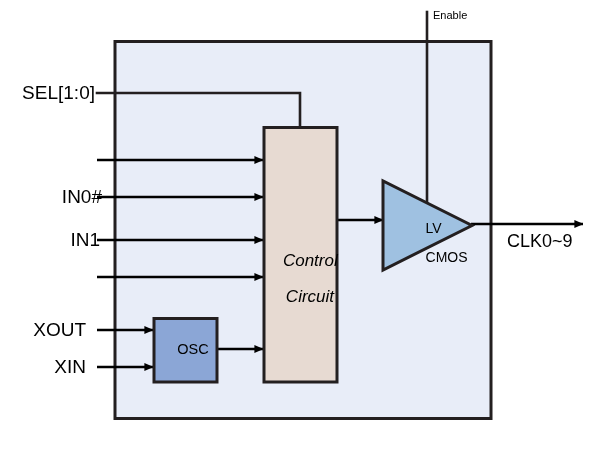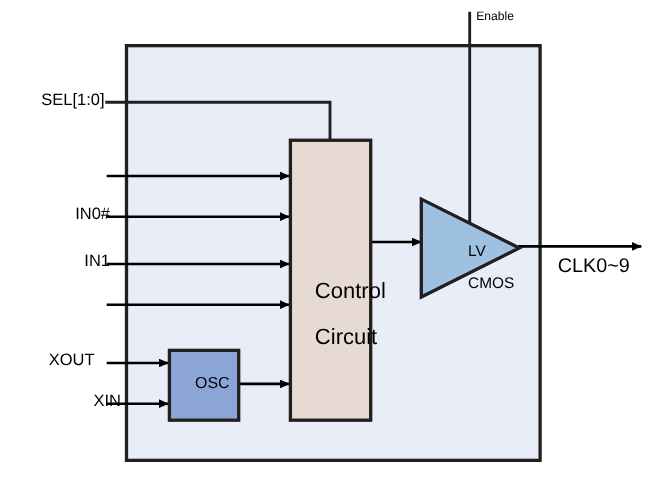--- a/index.html
+++ b/index.html
@@ -29,34 +29,35 @@
   }
   .lbl {
     position: absolute;
     font-family: "Liberation Sans", sans-serif;
     color: #000000;
     white-space: pre;
     line-height: 1.05;
     user-select: none;
   }
   .lbl-port {
-    font-size: 15px;
+    font-size: 19px;
     text-align: right;
   }
   .lbl-port-right {
     font-size: 18px;
     text-align: left;
   }
   .lbl-enable {
     font-size: 11px;
     text-align: left;
   }
   .lbl-block {
-    font-size: 20px;
+    font-size: 17px;
     text-align: center;
+    font-style: italic;
   }
   .lbl-amp {
     font-size: 14px;
     text-align: left;
     margin-left: 29px;
   }
   .lbl-osc {
     font-size: 14.5px;
     text-align: center;
   }
@@ -96,28 +97,28 @@
     <rect x="154" y="318.5" width="63" height="63.5" fill="#8ba6d6" stroke="#231f20" stroke-width="3"></rect>
 
     <rect x="264" y="127.5" width="73" height="254.5" fill="#e7dad2" stroke="#231f20" stroke-width="3"></rect>
 
     <polygon points="383,181 383,270 472,225.5" fill="#9fc1e1" stroke="#231f20" stroke-width="3" stroke-linejoin="miter"></polygon>
   </svg>
 
   <div class="lbl lbl-port" style="left:0px; top:83px; width:95px;">SEL[1:0]</div>
 
 
-  <div class="lbl lbl-port" style="left:14px; top:187px; width:86px;">IN0#</div>
+  <div class="lbl lbl-port" style="left:0px; top:187px; width:86px;padding-left:16px;">IN0#</div>
 
   <div class="lbl lbl-port" style="left:14px; top:230px; width:86px;">IN1</div>
 
 
   <div class="lbl lbl-port" style="left:0px; top:320px; width:86px;">XOUT</div>
 
-  <div class="lbl lbl-port" style="left:0px; top:357px; width:86px;padding-left:24px;">XIN</div>
+  <div class="lbl lbl-port" style="left:0px; top:357px; width:86px;">XIN</div>
 
   <div class="lbl lbl-enable" style="left:433px; top:10px;">Enable</div>
 
   <div class="lbl lbl-port-right" style="left:507px; top:232px;">CLK0~9</div>
 
   <div class="lbl lbl-block" style="left:264px; top:234px; width:73px;">
     <span>Control</span><br>
     <span>Circuit</span>
   </div>
 

